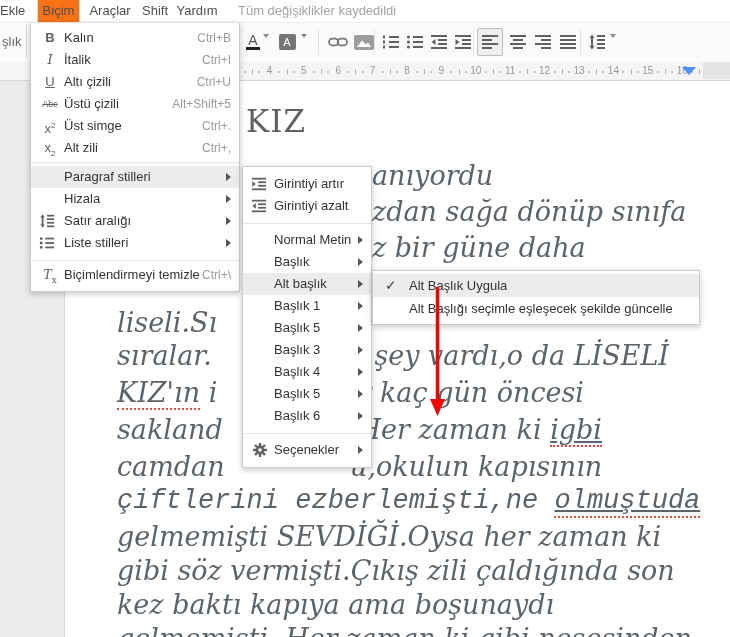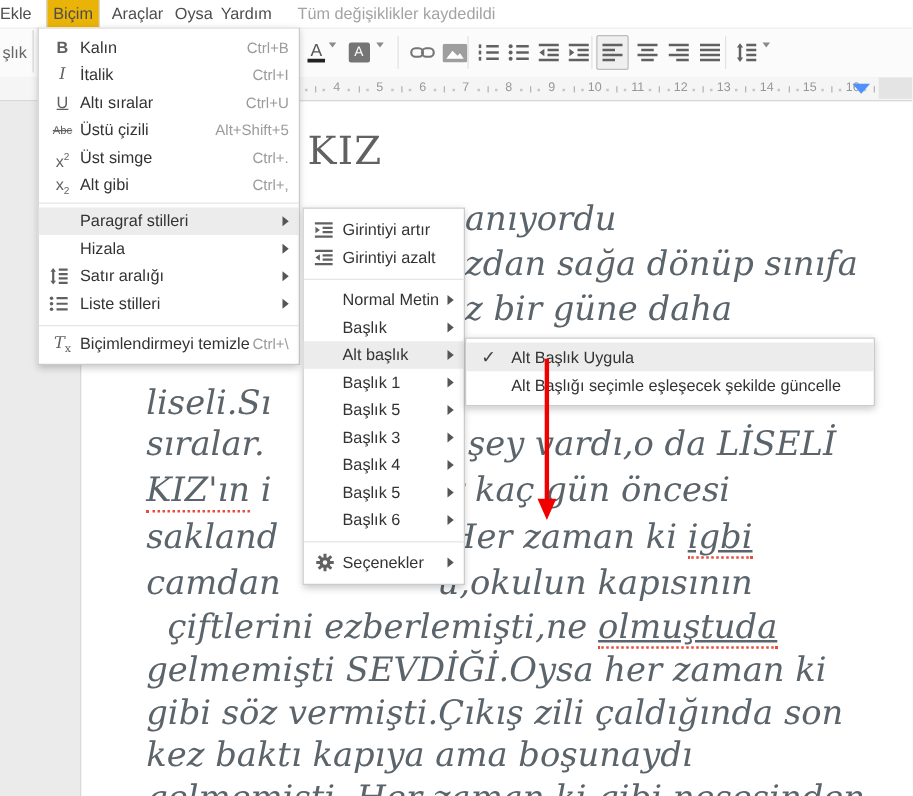--- a/index.html
+++ b/index.html
@@ -1,21 +1,21 @@
 <!DOCTYPE html>
 <html><head>
 <meta charset="utf-8">
 <style>
   html,body{margin:0;padding:0;}
   .screen{position:relative;width:730px;height:637px;overflow:hidden;background:#fff;
           font-family:"Liberation Sans","DejaVu Sans",sans-serif;-webkit-font-smoothing:antialiased;}
   
   .menubar{position:absolute;left:0;top:0;width:730px;height:22px;background:#fff;border-bottom:1px solid #ededed;z-index:5;}
   .tab{position:absolute;top:0;height:22px;line-height:22px;text-align:center;font-size:13px;color:#4d4d4d;cursor:default;}
-  .tab.active{background:#eab308;border-left:1px solid #d9d9d9;border-right:1px solid #d9d9d9;}
+  .tab.active{background:#f97316;border-left:1px solid #d9d9d9;border-right:1px solid #d9d9d9;}
   .statusmsg{position:absolute;left:238px;top:0;height:22px;line-height:22px;font-size:13px;color:#a3a3a3;white-space:nowrap;}
   
   .toolbar{position:absolute;left:0;top:22px;width:730px;height:40px;background:#fbfbfb;border-bottom:1px solid #e6e6e6;z-index:2;}
   .styles-frag{position:absolute;left:2px;top:12px;font-size:13px;color:#666;}
   .tb-vline{position:absolute;top:2px;width:1px;height:34px;background:#dadada;}
   .tbsep{position:absolute;top:7px;width:1px;height:26px;background:#e2e2e2;}
   .tbtn{position:absolute;top:7px;width:24px;height:26px;display:flex;align-items:center;justify-content:center;}
   .tbtn.narrow{width:18px;}
   .tbtn.pressed{border:1px solid #bdbdbd;background:#efefef;border-radius:2px;top:6px;}
   .caret{width:0;height:0;border-left:3.5px solid transparent;border-right:3.5px solid transparent;border-top:4px solid #8a8a8a;}
@@ -79,33 +79,33 @@
       <div class="docline" style="left: 372px; top: 232px;"><span>z bir güne daha</span></div>
       <div class="docline" style="left: 117px; top: 307px;"><span>liseli.Sı</span></div>
       <div class="docline" style="left: 117px; top: 340px;"><span>sıralar.</span></div>
       <div class="docline" style="left: 327px; top: 340px;"><span>bir şey vardı,o da LİSELİ</span></div>
       <div class="docline" style="left: 117px; top: 377px;"><span class="sp">KIZ'ın</span><span> i</span></div>
       <div class="docline" style="left: 330px; top: 377px;"><span>Bir kaç gün öncesi</span></div>
       <div class="docline" style="left: 117px; top: 414px;"><span>sakland</span></div>
       <div class="docline" style="left: 333px; top: 414px;"><span>e.Her zaman ki </span><span class="u sp">igbi</span></div>
       <div class="docline" style="left: 117px; top: 451px;"><span>camdan</span></div>
       <div class="docline" style="left: 350px; top: 451px;"><span>u,okulun kapısının</span></div>
-      <div class="docline" style="left: 134px; top: 486px;"><span>çiftlerini ezberlemişti,ne </span><span class="u sp">olmuştuda</span></div>
+      <div class="docline" style="left: 117px; top: 486px; font-family: Liberation Mono, monospace;"><span>çiftlerini ezberlemişti,ne </span><span class="u sp">olmuştuda</span></div>
       <div class="docline" style="left: 117px; top: 521px;"><span>gelmemişti SEVDİĞİ.Oysa her zaman ki</span></div>
       <div class="docline" style="left: 117px; top: 555px;"><span>gibi söz vermişti.Çıkış zili çaldığında son</span></div>
       <div class="docline" style="left: 117px; top: 589px;"><span>kez baktı kapıya ama boşunaydı</span></div>
       <div class="docline" style="left: 117px; top: 623px;"><span>gelmemişti. Her zaman ki gibi neşesinden</span></div>
     </div>
   <div class="docline title" style="left:246px;top:103px;">KIZ</div>
 
   <div class="menubar">
     <div class="tab" style="left:0;width:25px;">Ekle</div>
     <div class="tab active" style="left:37px;width:41px;">Biçim</div>
     <div class="tab" style="left:84px;width:52px;">Araçlar</div>
-    <div class="tab" style="left:136px;width:38px;">Oysa</div>
+    <div class="tab" style="left:136px;width:38px;">Shift</div>
     <div class="tab" style="left:174px;width:46px;">Yardım</div>
     <div class="statusmsg">Tüm değişiklikler kaydedildi</div>
   </div>
 
   <div class="toolbar">
     <div class="styles-frag">şlık</div>
     <div class="tb-vline" style="left:26px;"></div>
 
     <div class="tbtn narrow" style="left:244px;">
       <span class="acolor"><span>A</span><span class="bar"></span></span>
@@ -318,36 +318,36 @@
       <span class="lbl">Kalın</span>
       <span class="sc">Ctrl+B</span>
     </div>
     <div class="mrow" style="top:26px;">
       <span class="ic i">I</span>
       <span class="lbl">İtalik</span>
       <span class="sc">Ctrl+I</span>
     </div>
     <div class="mrow" style="top:48px;">
       <span class="ic u">U</span>
-      <span class="lbl">Altı sıralar</span>
+      <span class="lbl">Altı çizili</span>
       <span class="sc">Ctrl+U</span>
     </div>
     <div class="mrow" style="top:70px;">
       <span class="ic abc">Abc</span>
       <span class="lbl">Üstü çizili</span>
       <span class="sc">Alt+Shift+5</span>
     </div>
     <div class="mrow" style="top:92px;">
       <span class="ic"><span>x</span><sup>2</sup></span>
       <span class="lbl">Üst simge</span>
       <span class="sc">Ctrl+.</span>
     </div>
     <div class="mrow" style="top:114px;">
       <span class="ic"><span>x</span><sub>2</sub></span>
-      <span class="lbl">Alt gibi</span>
+      <span class="lbl">Alt zili</span>
       <span class="sc">Ctrl+,</span>
     </div>
     <div class="msep" style="top:139px;"></div>
     <div class="mrow hl" style="top:143px;">
       <span class="lbl">Paragraf stilleri</span>
       <span class="arr"></span>
     </div>
     <div class="mrow" style="top:165px;">
       <span class="lbl">Hizala</span>
       <span class="arr"></span>

